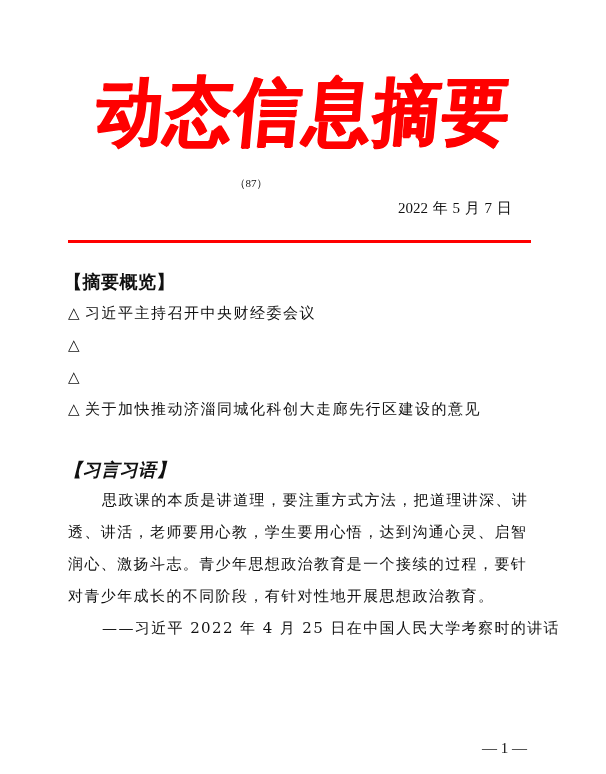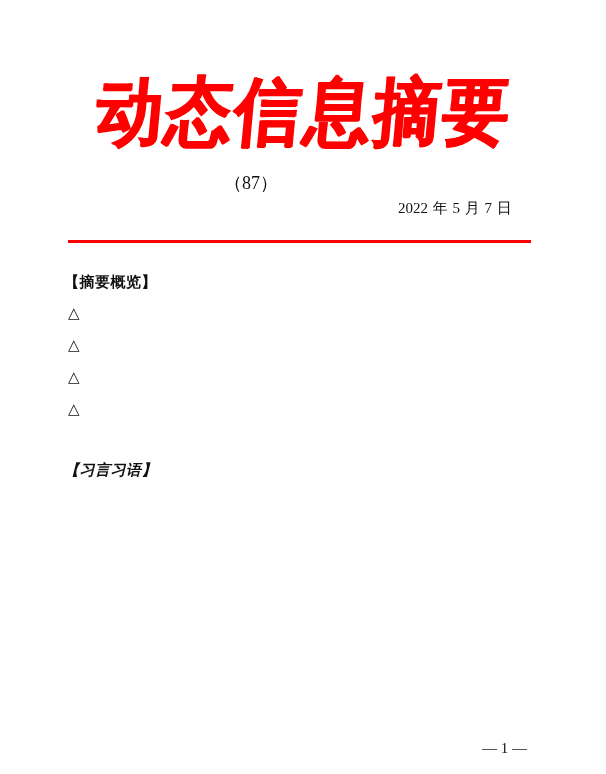--- a/index.html
+++ b/index.html
@@ -43,21 +43,21 @@
       color: #ff0000;
       transform: scaleY(1.12) skewX(-6deg);
       text-shadow: 1px 0 0 #ff0000, -1px 0 0 #ff0000, 0 1px 0 #ff0000;
     }
     .issue-no {
       position: absolute;
       left: 0;
       width: 502px;
       top: 173px;
       text-align: center;
-      font-size: 18px;
+      font-size: 11px;
       line-height: 20px;
       font-family: "Liberation Serif", "DejaVu Serif", serif;
     }
     .issuer {
       position: absolute;
       left: 68px;
       top: 206px;
       font-size: 15px;
       line-height: 20px;
       letter-spacing: 2px;
@@ -77,21 +77,21 @@
       top: 240px;
       width: 463px;
       height: 3px;
       background: #ff0000;
     }
     .section-heading {
       position: absolute;
       left: 64px;
       font-family: "DejaVu Sans", "Liberation Sans", sans-serif;
       font-weight: bold;
-      font-size: 15px;
+      font-size: 18px;
       line-height: 20px;
       letter-spacing: 0.5px;
     }
     .summary-list {
       position: absolute;
       left: 68px;
       top: 302px;
       margin: 0;
       padding: 0;
       list-style: none;
@@ -158,30 +158,39 @@
 
   <div class="issue-date">2022 年 5 月 7 日</div>
 
   <div class="red-rule"></div>
 
   <div class="section-heading" style="top:272px;">【摘要概览】</div>
 
   <ul class="summary-list">
     <li>
       <span class="tri">△</span>
+      <span>习近平主持召开中央财经委会议</span>
     </li>
     <li>
       <span class="tri">△</span>
     </li>
     <li>
       <span class="tri">△</span>
     </li>
     <li>
       <span class="tri">△</span>
+      <span>关于加快推动济淄同城化科创大走廊先行区建设的意见</span>
     </li>
   </ul>
 
   <div class="section-heading" style="top:460px;font-style:italic;">【习言习语】</div>
 
+  <div class="quote-body">
+    <div class="line indent">思政课的本质是讲道理，要注重方式方法，把道理讲深、讲</div>
+    <div class="line">透、讲活，老师要用心教，学生要用心悟，达到沟通心灵、启智</div>
+    <div class="line">润心、激扬斗志。青少年思想政治教育是一个接续的过程，要针</div>
+    <div class="line">对青少年成长的不同阶段，有针对性地开展思想政治教育。</div>
+    <div class="line attrib">——习近平 2022 年 4 月 25 日在中国人民大学考察时的讲话</div>
+  </div>
 
   <div class="page-number">— 1 —</div>
 
 </div>
 
 </body></html>

